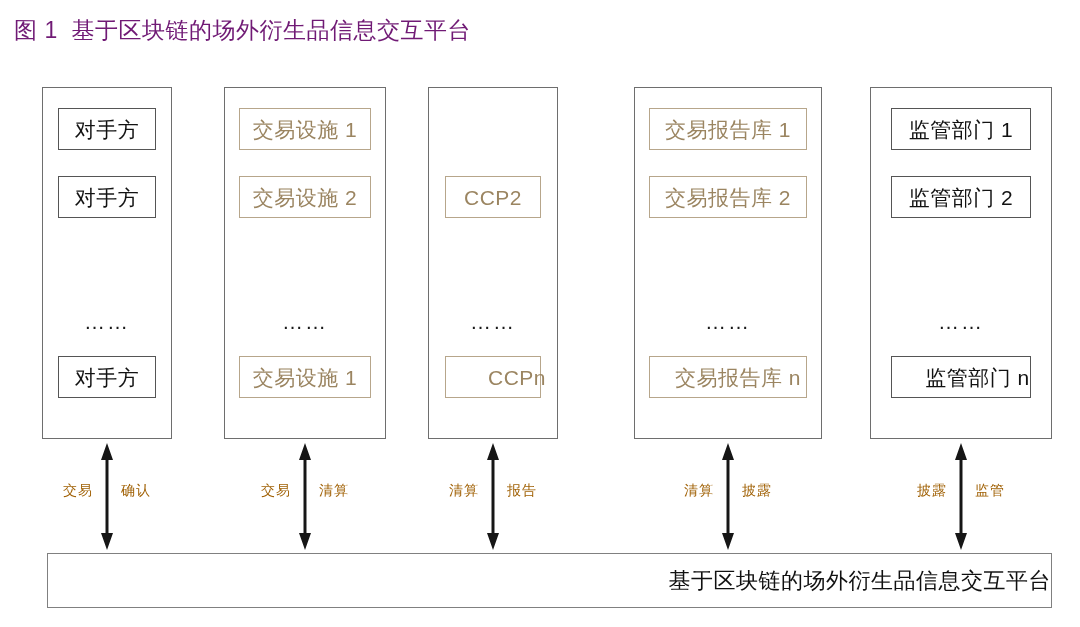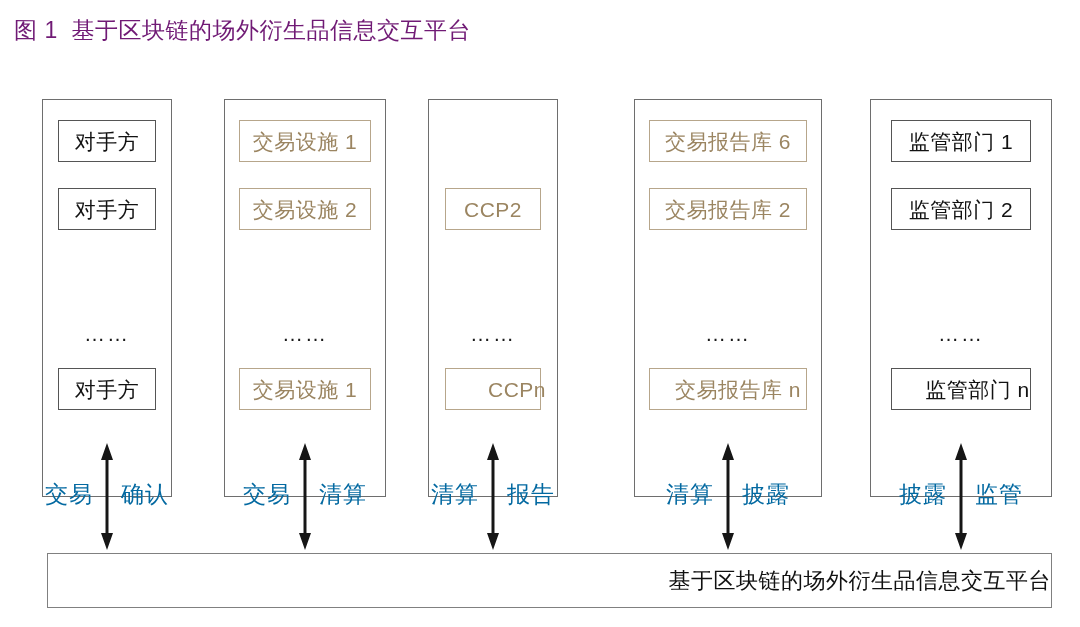--- a/index.html
+++ b/index.html
@@ -32,22 +32,22 @@
   .columns {
     position: absolute;
     left: 42px;
     top: 87px;
     width: 1010px;
     height: 352px;
   }
 
   .column {
     position: absolute;
-    top: 12px;
-    height: 398px;
+    top: 0;
+    height: 352px;
     border: 1px solid #6e6e6e;
     box-sizing: border-box;
     background: #ffffff;
     text-align: right;
   }
 
   .col-inner {
     position: relative;
     width: 100%;
     height: 100%;
@@ -102,23 +102,23 @@
     position: absolute;
     left: 50%;
     top: 0;
     width: 115px;
     height: 115px;
     transform: translateX(-50%);
   }
   .flow-label {
     position: absolute;
     top: 44px;
-    font-size: 23px;
+    font-size: 14px;
     line-height: 1;
-    color: #0369a1;
+    color: #a16207;
     white-space: nowrap;
     letter-spacing: 1px;
   }
   .flow-label.left  { right: 50%; margin-right: 14px; }
   .flow-label.right { left: 50%;  margin-left: 14px; }
 
   
   .platform-bar {
     position: absolute;
     left: 47px;
@@ -160,21 +160,21 @@
     </div>
     <div class="column" style="left: 386px; width: 130px;">
       <div class="col-inner">
         <div class="node tan node-n2" style="width: 96px;">CCP2</div>
         <div class="node tan node-n3" style="width: 96px; padding-left: 48px;">CCPn</div>
         <div class="ellipsis">……</div>
       </div>
     </div>
     <div class="column" style="left: 592px; width: 188px;">
       <div class="col-inner">
-        <div class="node tan node-n1" style="width: 158px;">交易报告库 6</div>
+        <div class="node tan node-n1" style="width: 158px;">交易报告库 1</div>
         <div class="node tan node-n2" style="width: 158px;">交易报告库 2</div>
         <div class="node tan node-n3" style="width: 158px; padding-left: 20px;">交易报告库 n</div>
         <div class="ellipsis">……</div>
       </div>
     </div>
     <div class="column" style="left: 828px; width: 182px;">
       <div class="col-inner">
         <div class="node dark node-n1" style="width: 140px;">监管部门 1</div>
         <div class="node dark node-n2" style="width: 140px;">监管部门 2</div>
         <div class="node dark node-n3" style="width: 140px; padding-left: 33px;">监管部门 n</div>

